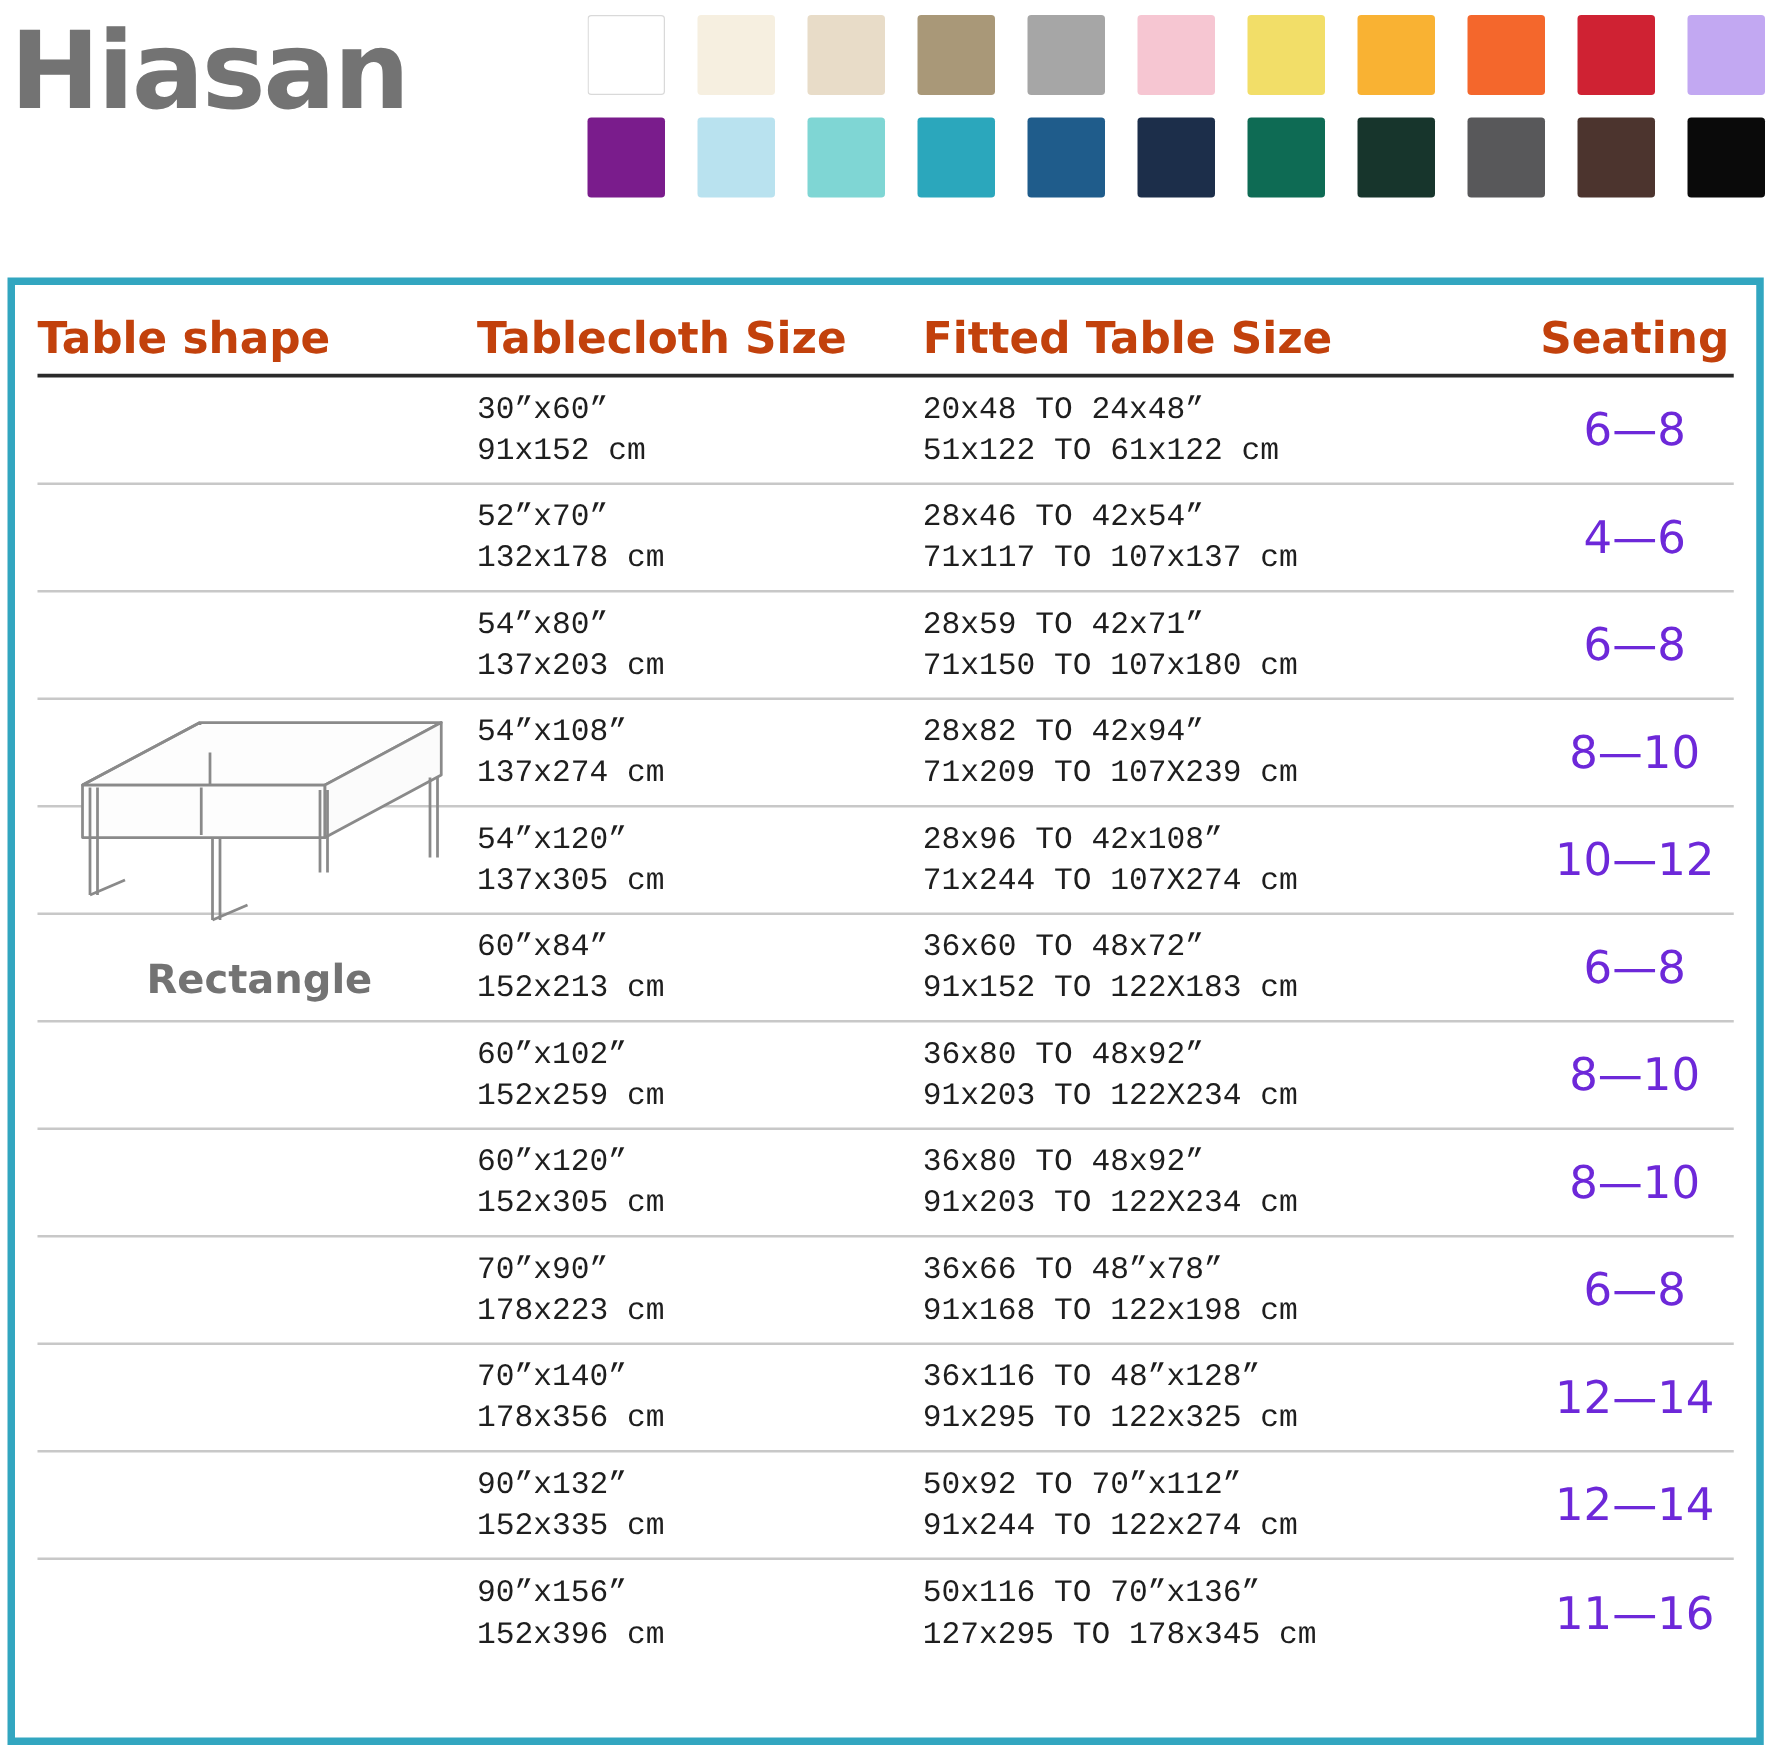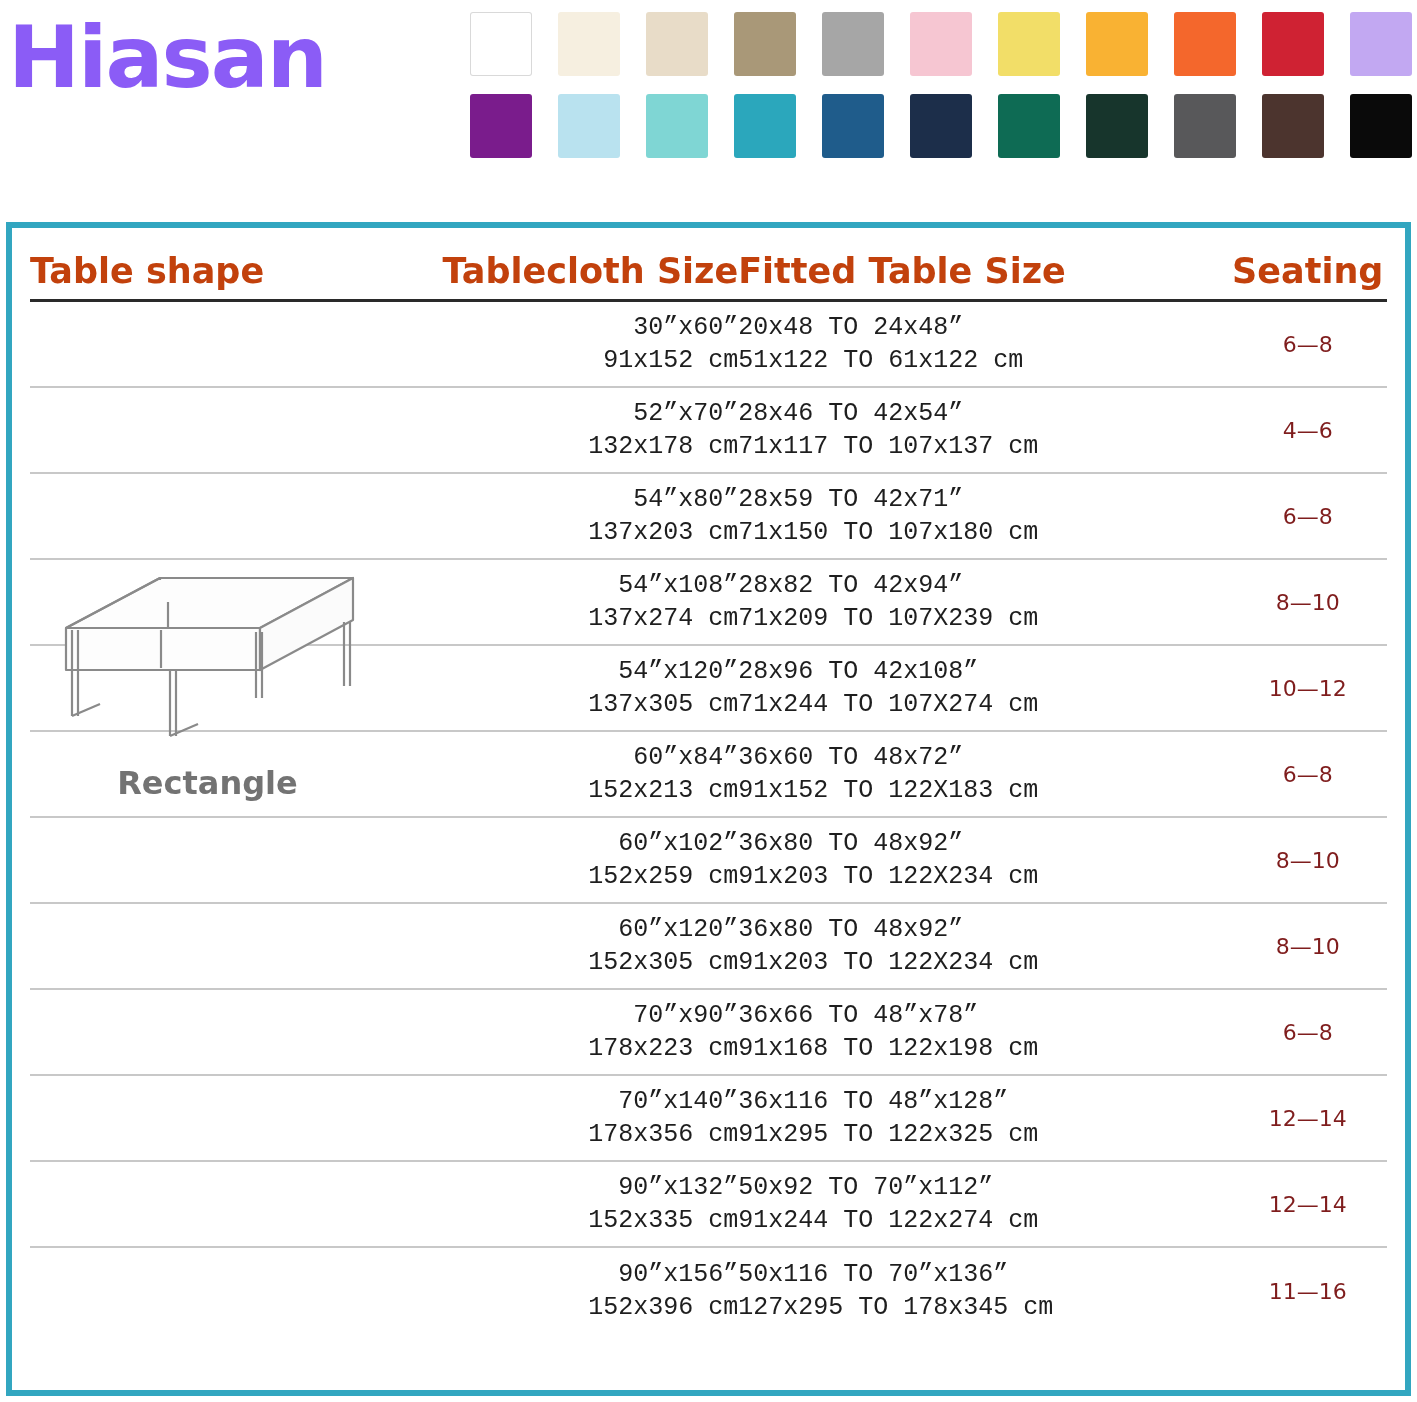--- a/index.html
+++ b/index.html
@@ -26,21 +26,21 @@
   }
   .brand {
     font-family: "DejaVu Sans", sans-serif;
     font-weight: bold;
     font-size: 86px;
     letter-spacing: -2px;
     line-height: 1;
     padding: 14px 0 0 8px;
     width: 470px;
     box-sizing: border-box;
-    color: #8b5cf6;
+    color: #737373;
   }
   .swatch-area {
     padding-top: 12px;
     flex: 1;
   }
   .swatch-row {
     display: flex;
     gap: 26px;
     margin-bottom: 18px;
   }
@@ -79,21 +79,21 @@
     padding-bottom: 10px;
   }
   .th {
     font-family: "DejaVu Sans", sans-serif;
     font-weight: bold;
     font-size: 35px;
     color: #c2410c;
     line-height: 1;
   }
   .col-shape  { width: 355px; }
-  .col-cloth  { width: 360px; text-align: right; }
+  .col-cloth  { width: 360px; }
   .col-fitted { width: 495px; }
   .col-seat   { width: 160px; text-align: center;}
 
   .tbody {
     position: relative;
   }
   .row {
     display: flex;
     align-items: center;
     border-bottom: 2px solid #c8c8c8;
@@ -104,22 +104,22 @@
 
   .cell {
     font-family: Liberation Mono, monospace;
     font-size: 25px;
     color: #1e1e1e;
     line-height: 1.32;
   }
   .cell .l1, .cell .l2 { display: block; white-space: nowrap; }
   .seat {
     font-family: "DejaVu Sans", sans-serif;
-    font-size: 22px;
-    color: #7f1d1d;
+    font-size: 36px;
+    color: #6d28d9;
   }
 
   
   .shape-col {
     position: absolute;
     left: 18px;
     top: 330px;
     width: 355px;
     text-align: center;
     pointer-events: none;

